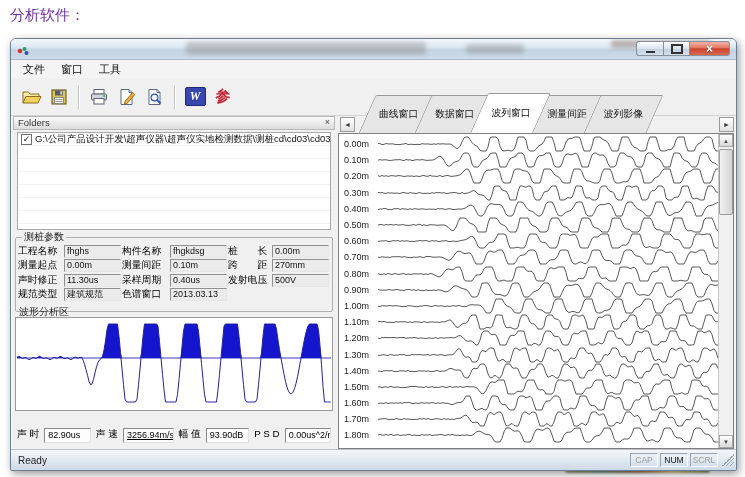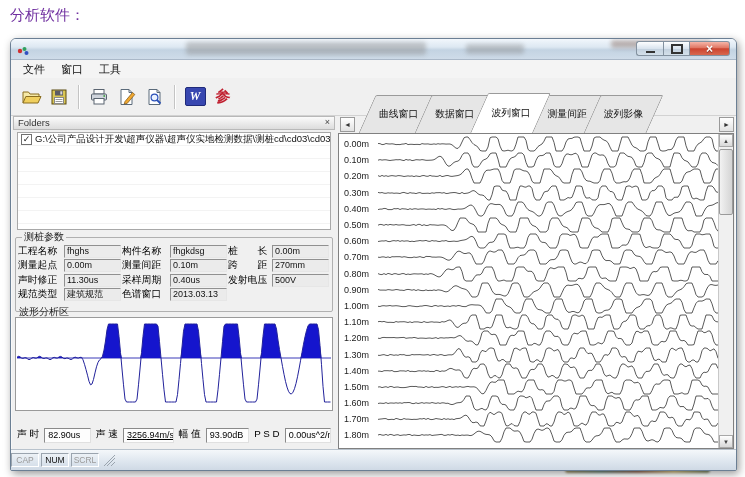--- a/index.html
+++ b/index.html
@@ -402,17 +402,18 @@
             <span class="sarrow up">▲</span>
             <span class="sthumb"></span>
             <span class="sarrow down">▼</span>
           </div>
         </div>
       </div>
 
     </div>
 
     <div class="statusbar">
+      <span class="sready">Ready</span>
       <span id="statusCells"><span class="scell">CAP</span><span class="scell active">NUM</span><span class="scell">SCRL</span></span>
       <span class="grip"></span>
     </div>
   </div>
 </div>
 
 </body></html>

